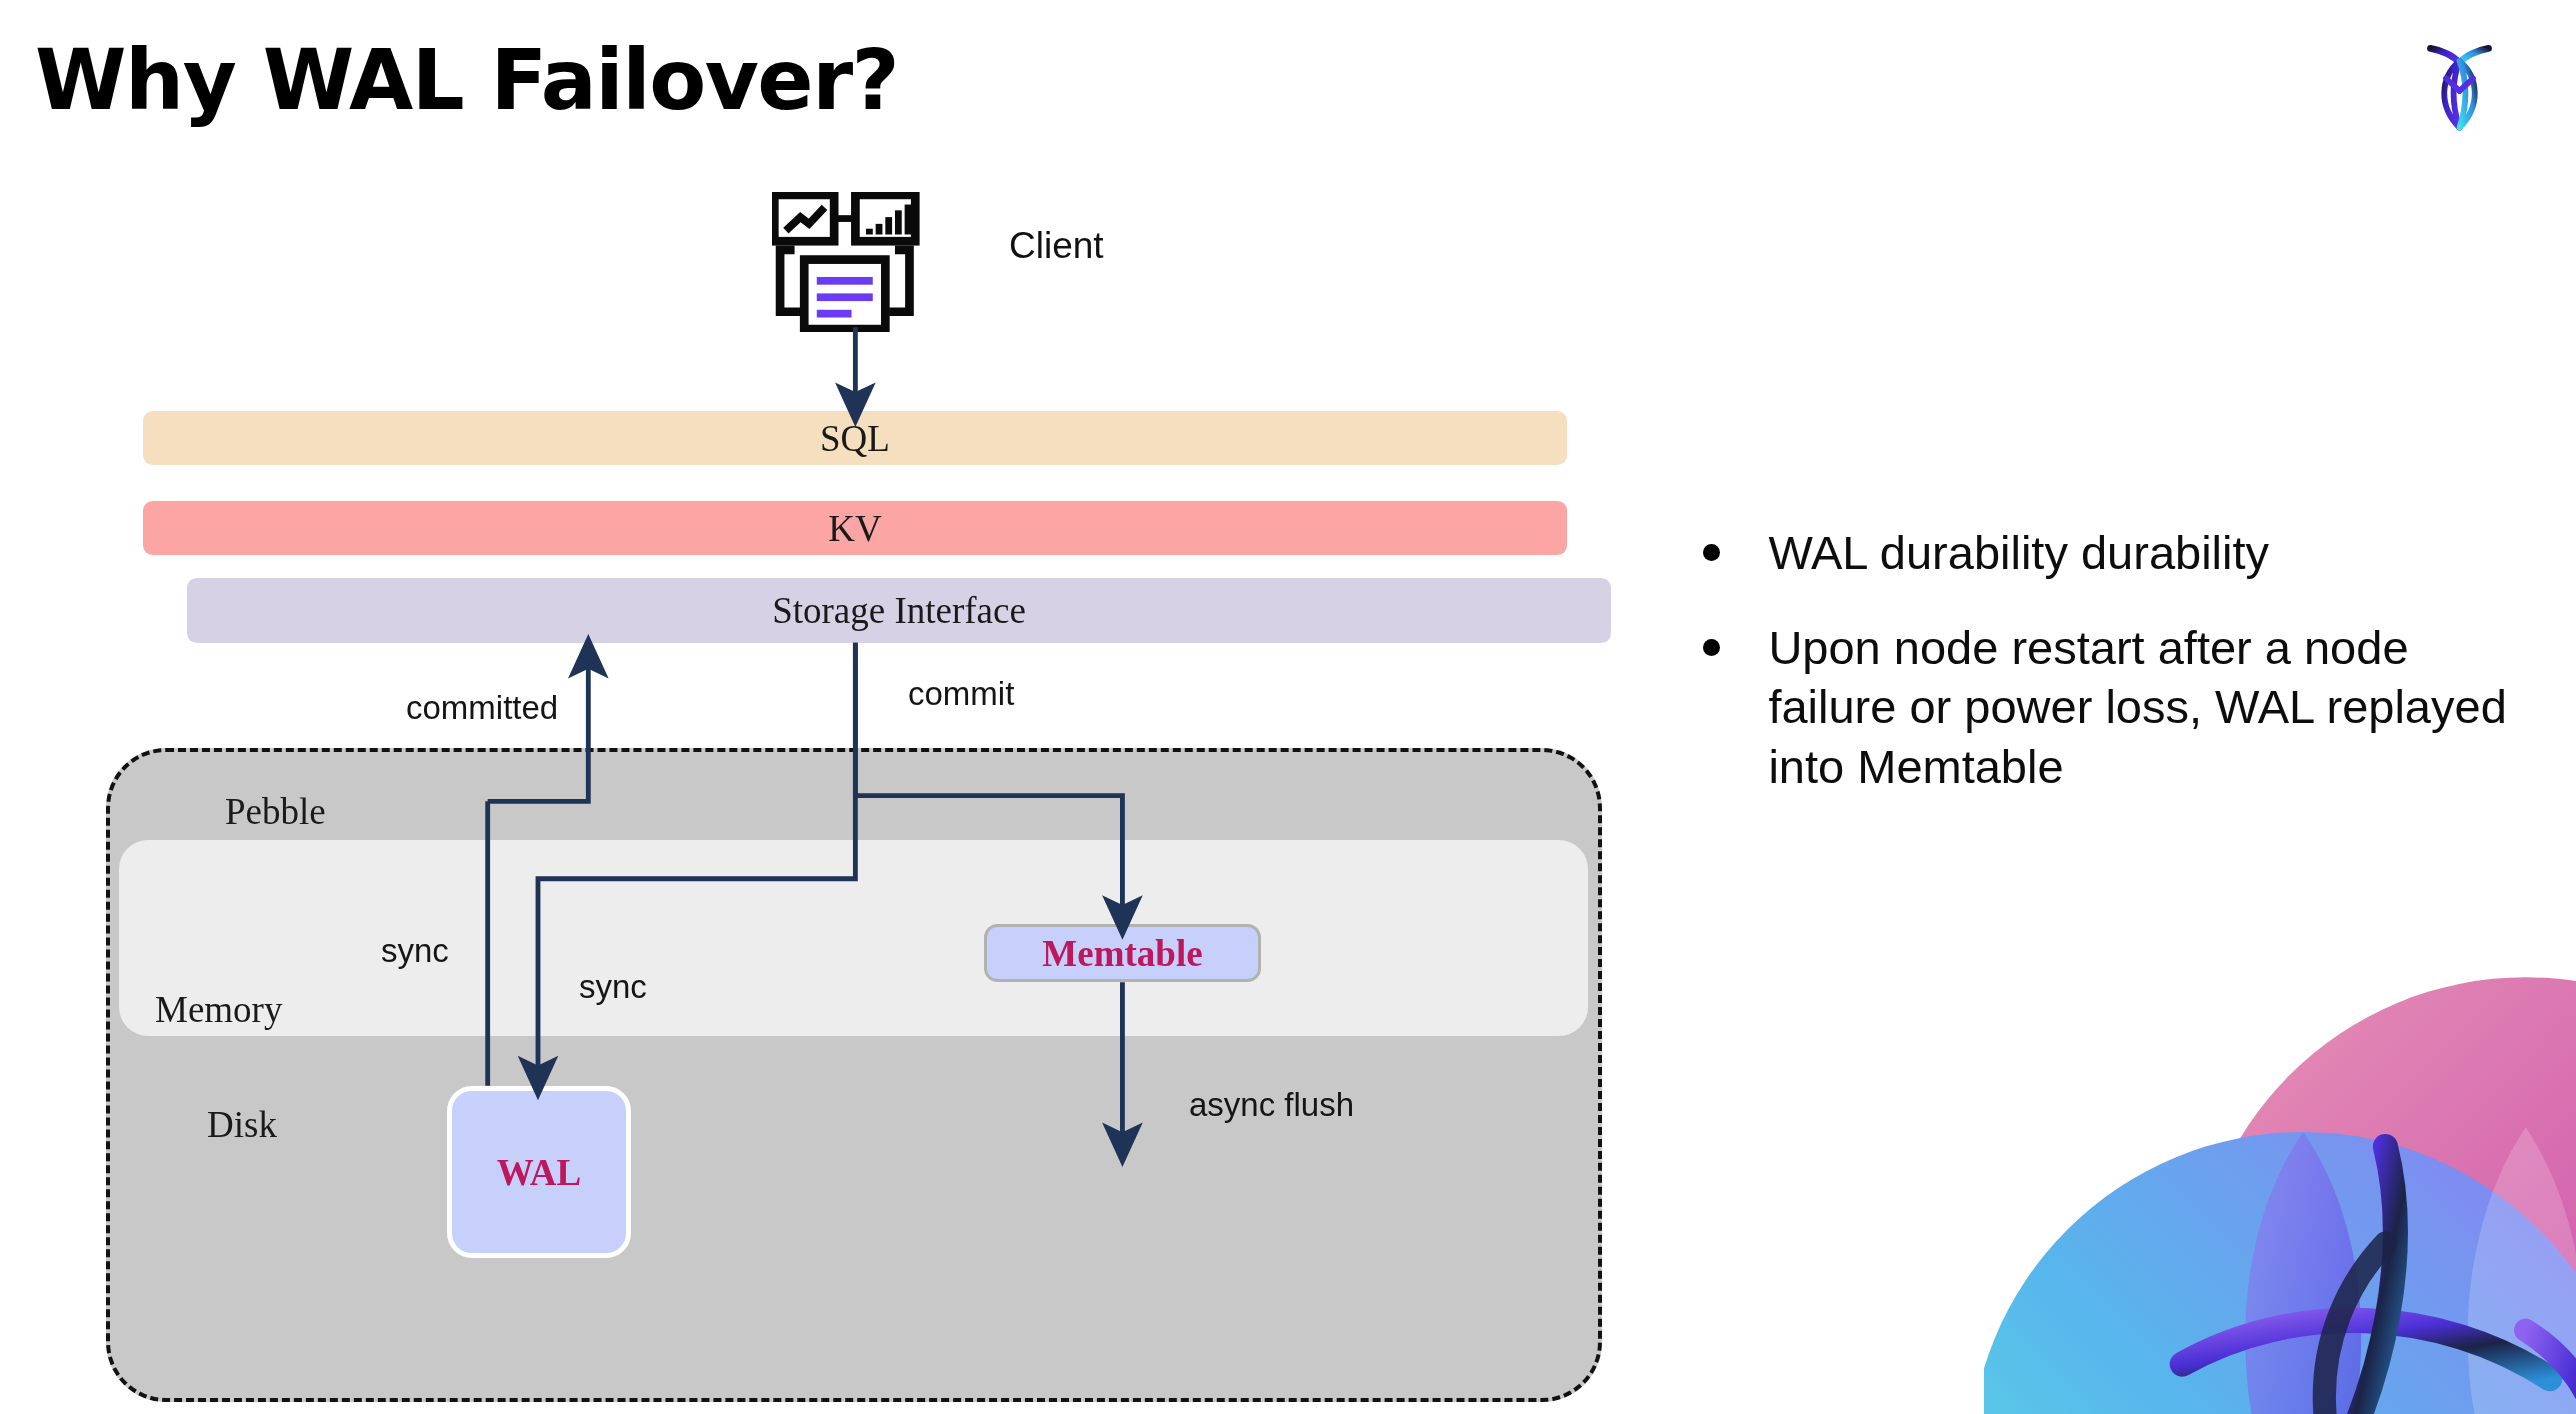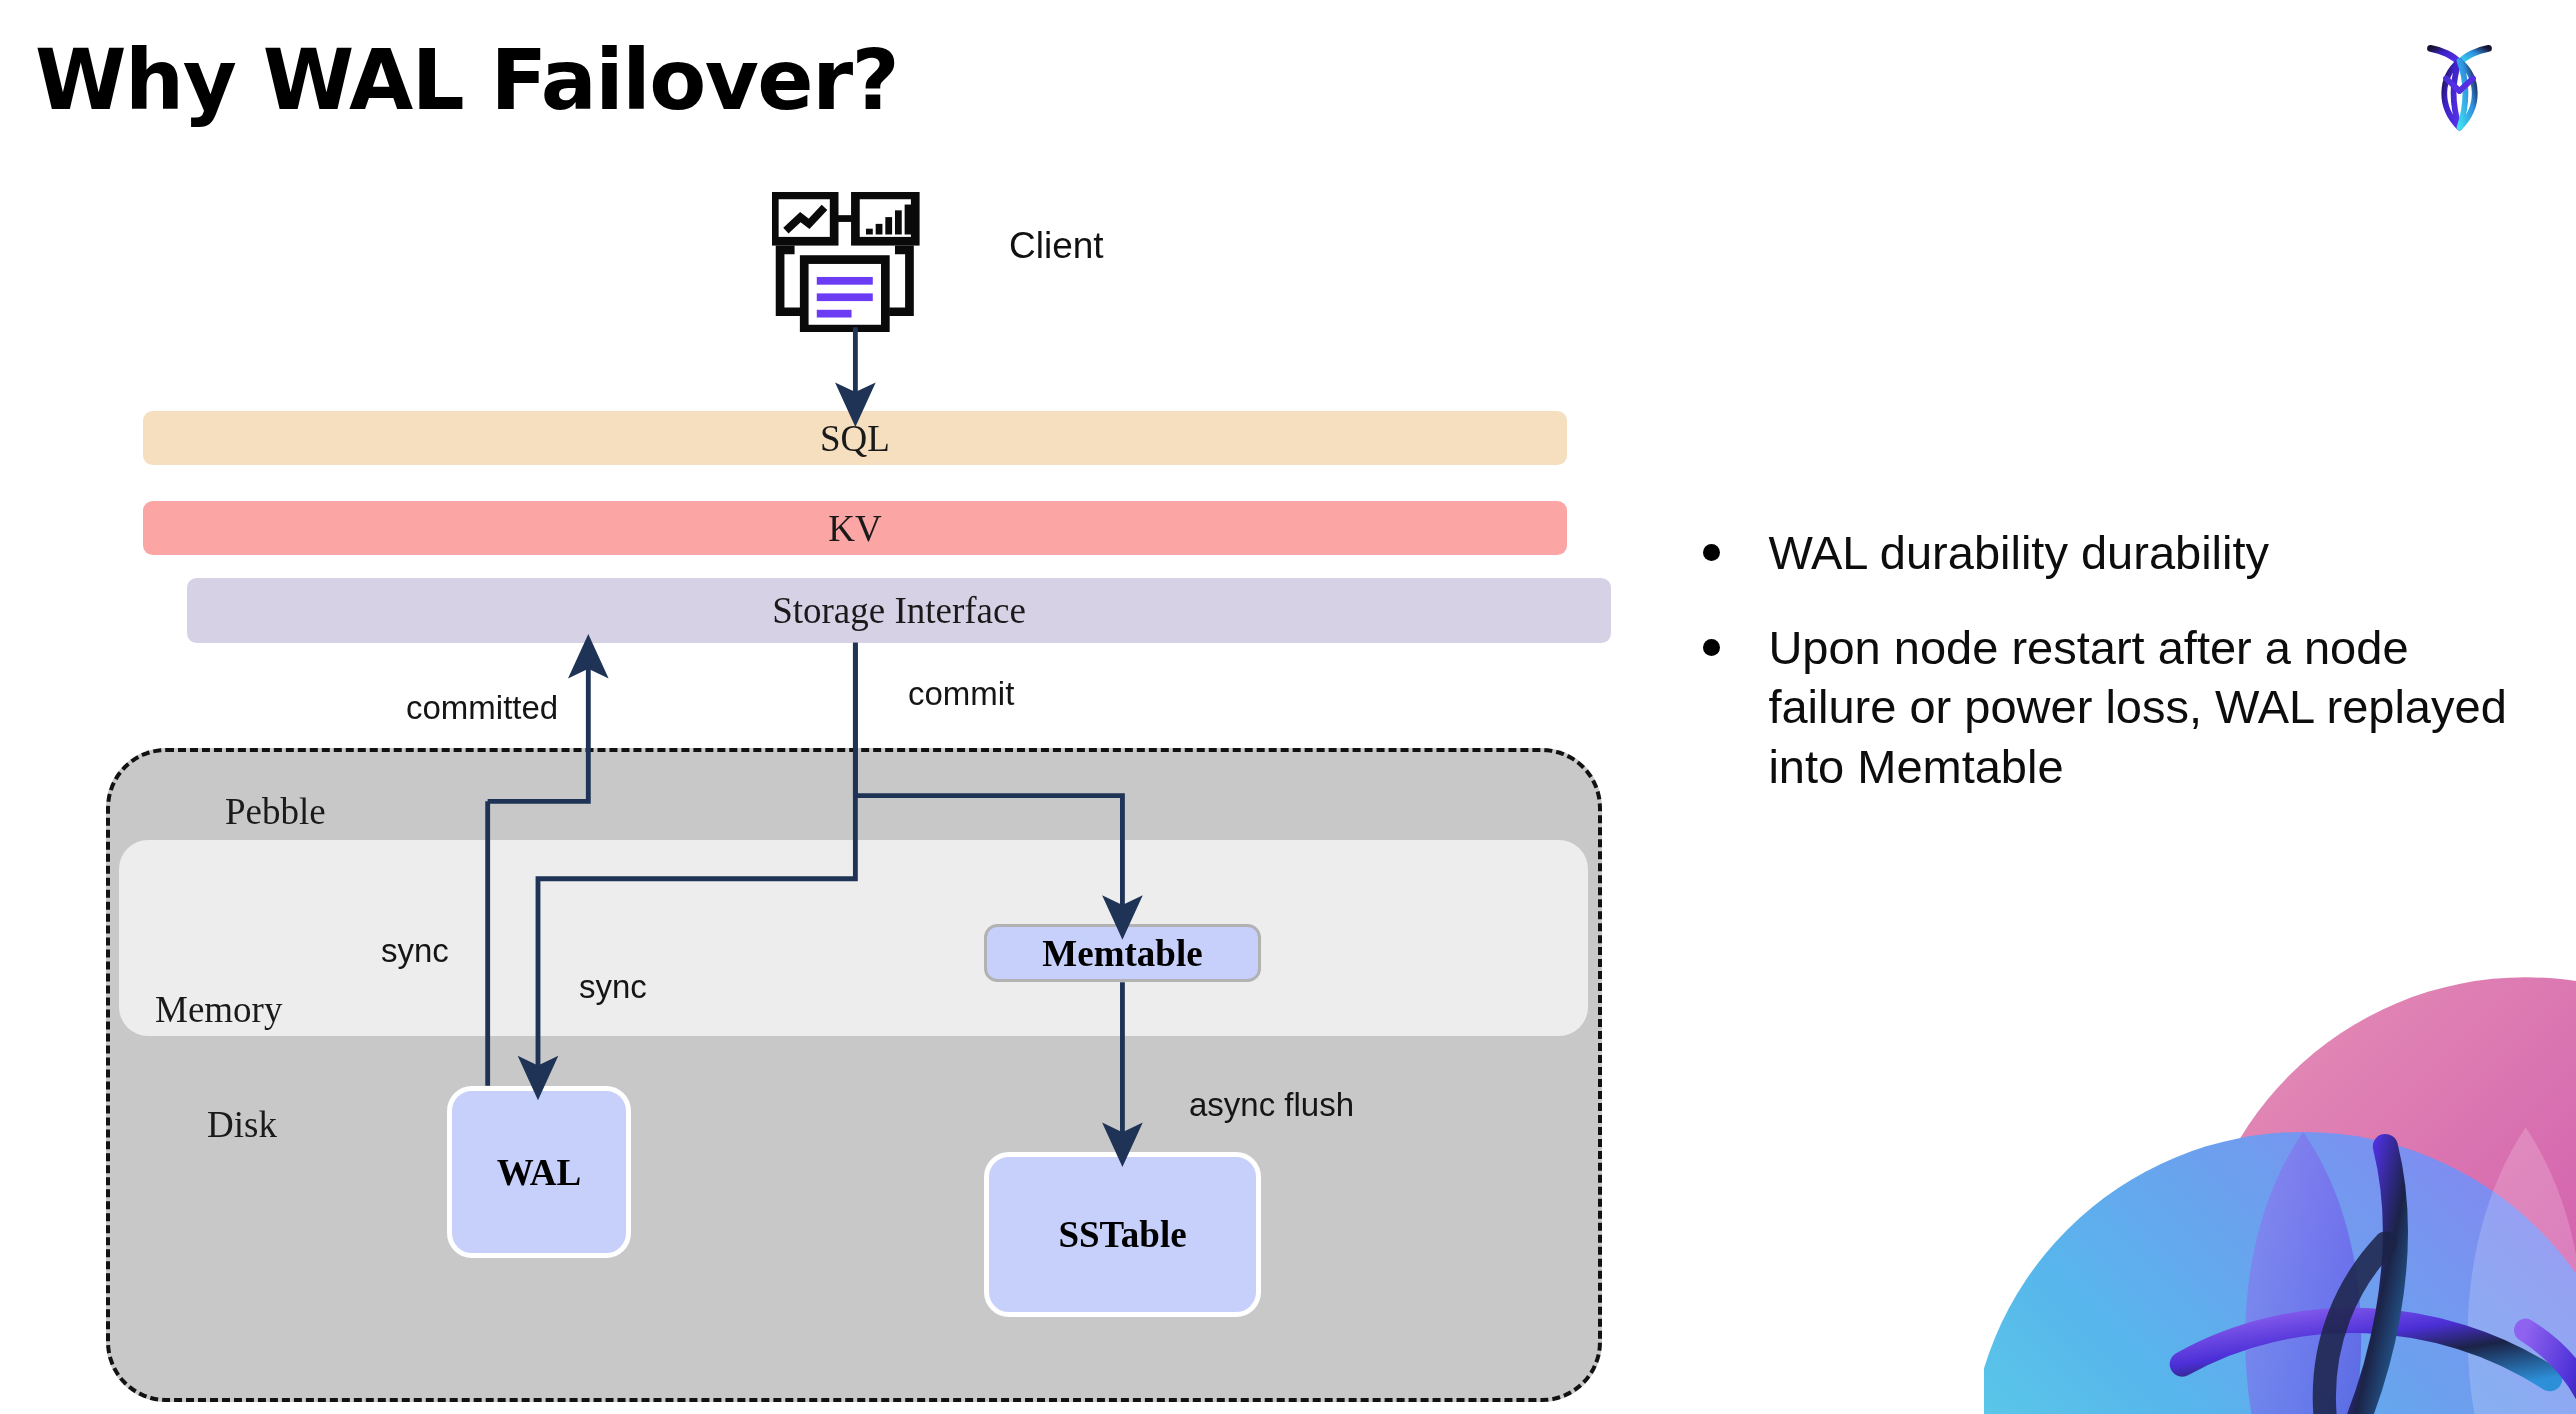--- a/index.html
+++ b/index.html
@@ -133,21 +133,21 @@
   
   .node {
     position: absolute;
     background: #C6D0FB;
     display: flex;
     align-items: center;
     justify-content: center;
     font-family: "Liberation Serif", serif;
     font-weight: 700;
     font-size: 37px;
-    color: #000000;
+    color: #be185d;
     box-sizing: border-box;
   }
   #node-memtable {
     left: 984px; top: 924px;
     width: 277px; height: 58px;
     border: 3.9px solid #B2B2B2;
     border-radius: 13.5px;
   }
   #node-wal {
     left: 447px; top: 1086px;
@@ -337,23 +337,20 @@
     <div class="layer-bar" id="layer-storage">
       <span>Storage Interface</span>
     </div>
 
     <div class="node" id="node-memtable">
       <span>Memtable</span>
     </div>
     <div class="node" id="node-wal">
       <span>WAL</span>
     </div>
-    <div class="node" id="node-sstable">
-      <span>SSTable</span>
-    </div>
 
     <svg id="arrows" viewBox="0 0 1760 1462" aria-hidden="true">
       <defs>
         <marker id="ah" markerWidth="11" markerHeight="11" refX="5.2" refY="5" orient="auto" markerUnits="strokeWidth">
           <path d="M0.6,0.8 L9.8,5 L0.6,9.2 L2.6,5 Z" fill="#1F3356"></path>
         </marker>
       </defs>
       <g fill="none" stroke="#1F3356" stroke-width="5" marker-end="url(#ah)">
 
         <path d="M884 338 L884 418"></path>

